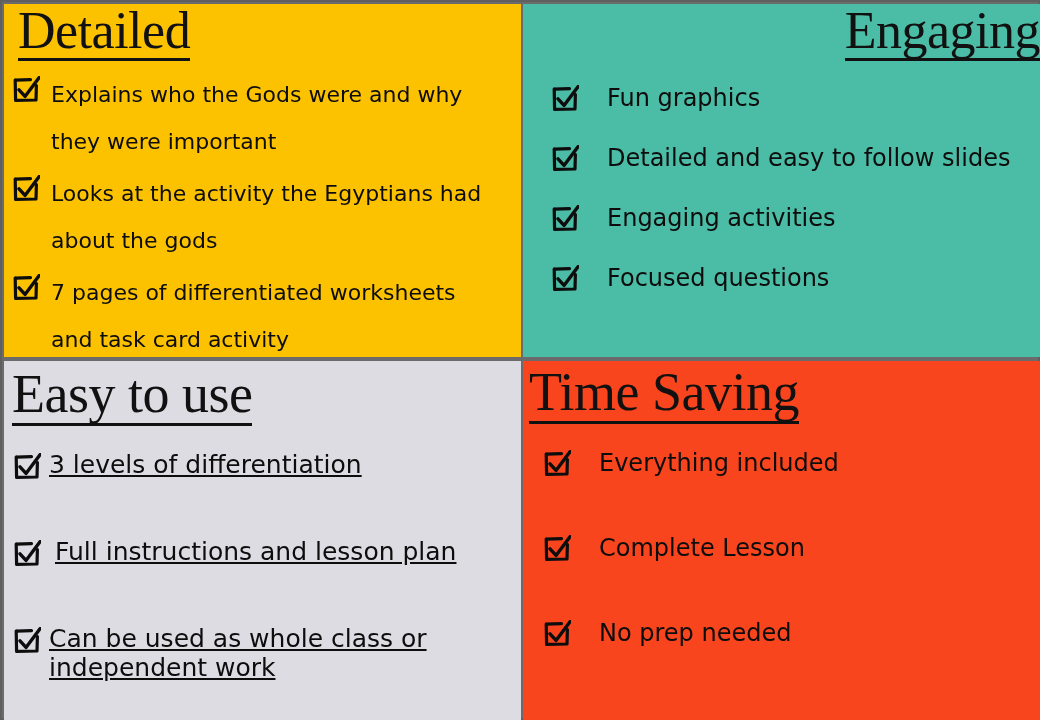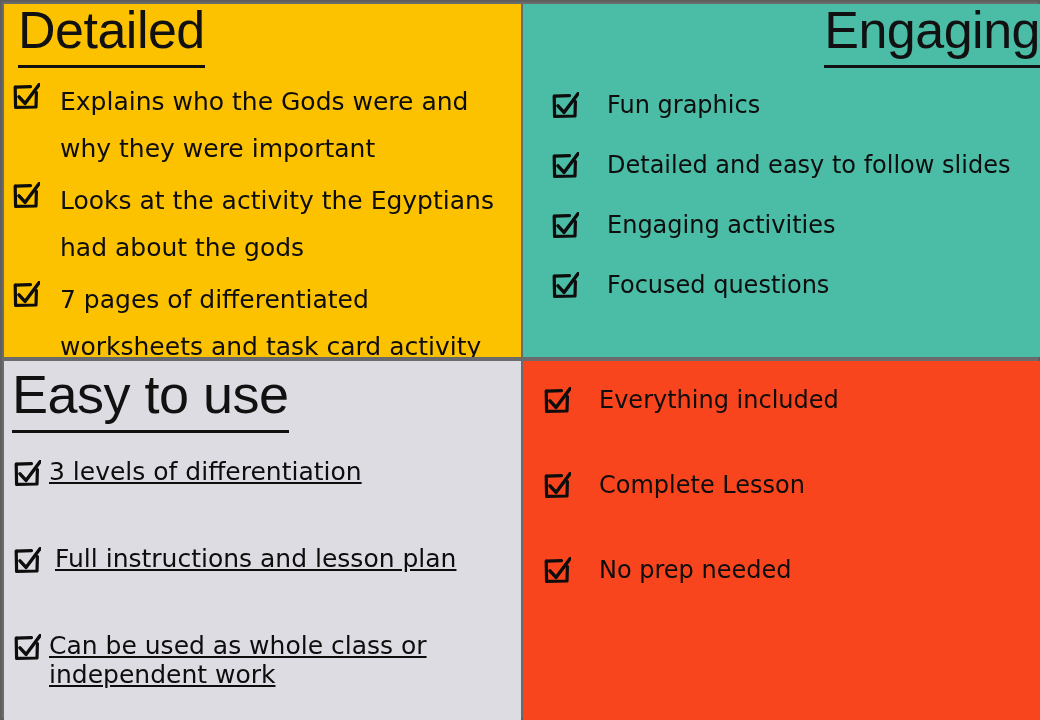--- a/index.html
+++ b/index.html
@@ -25,29 +25,29 @@
   .panel {
     position:absolute;
     overflow:hidden;
   }
   .p-detailed  { left:2px;   top:2px;   width:517px; height:353px; background:#FCC200; }
   .p-engaging  { left:521px; top:2px;   width:517px; height:353px; background:#4BBCA5; }
   .p-easy      { left:2px;   top:359px; width:517px; height:359px; background:#DEDCE3; }
   .p-time      { left:521px; top:359px; width:517px; height:359px; background:#F9451E; }
 
   .title {
-    font-family:Liberation Sans, sans-serif;
+    font-family:Liberation Serif, serif;
     font-weight:400;
     font-size:50px;
     line-height:1.02;
     color:#111;
     white-space:nowrap;
     display:inline-block;
     border-bottom:3px solid #111;
-    padding-bottom:8px;
+    padding-bottom:1px;
     letter-spacing:-0.5px;
   }
   .title-wrap { padding-top:2px; }
 
   .items { list-style:none; }
   .item {
     display:flex;
     align-items:flex-start;
     color:#0d0d0d;
   }
@@ -62,22 +62,22 @@
     font-family:"DejaVu Sans", sans-serif;
   }
 
   
   .p-detailed .title-wrap { padding:0 0 0 14px; }
   .p-detailed .title { font-size:52px; }
   .p-detailed .items { margin-top:10px; }
   .p-detailed .item { margin-bottom:5px; padding-left:8px; }
   .p-detailed .cb { width:28px; height:28px; margin-top:5px; }
   .p-detailed .itext {
-    font-size:25px; line-height:47px;
-    margin-left:20px;
+    font-size:22px; line-height:47px;
+    margin-left:11px;
     width:450px;
   }
 
   
   .p-engaging .title-wrap { padding:0 0 0 24px;text-align:right; }
   .p-engaging .title { font-size:52px; }
   .p-engaging .items { margin-top:22px; }
   .p-engaging .item { margin-bottom:30px; padding-left:28px; }
   .p-engaging .cb { width:28px; height:28px; margin-top:2px; }
   .p-engaging .itext { font-size:24px; line-height:30px; margin-left:28px; }
@@ -224,20 +224,23 @@
             <path d="M3.2 4.0 L3.6 24.4 L24.0 24.0 L24.4 9.5" stroke="#0d0d0d" stroke-width="3.2" fill="none" stroke-linecap="round" stroke-linejoin="round"></path>
             <path d="M7.0 13.8 L13.0 20.4 L27.2 1.6" stroke="#0d0d0d" stroke-width="3.4" fill="none" stroke-linecap="round" stroke-linejoin="round"></path>
           </svg>
         </span>
         <span class="itext">Can be used as whole class or independent work</span>
       </li>
     </ul>
   </section>
 
   <section class="panel p-time" style="background: rgb(249, 69, 30); color: rgb(13, 13, 13);">
+    <div class="title-wrap">
+      <h2 class="title">Time Saving</h2>
+    </div>
     <ul class="items">
       <li class="item">
         <span class="cb">
           <svg viewBox="0 0 28 28" width="28" height="28" aria-hidden="true">
             <path d="M3.5 4.2 L18.5 3.6" stroke="#0d0d0d" stroke-width="3.2" fill="none" stroke-linecap="round"></path>
             <path d="M3.2 4.0 L3.6 24.4 L24.0 24.0 L24.4 9.5" stroke="#0d0d0d" stroke-width="3.2" fill="none" stroke-linecap="round" stroke-linejoin="round"></path>
             <path d="M7.0 13.8 L13.0 20.4 L27.2 1.6" stroke="#0d0d0d" stroke-width="3.4" fill="none" stroke-linecap="round" stroke-linejoin="round"></path>
           </svg>
         </span>
         <span class="itext">Everything included</span>

